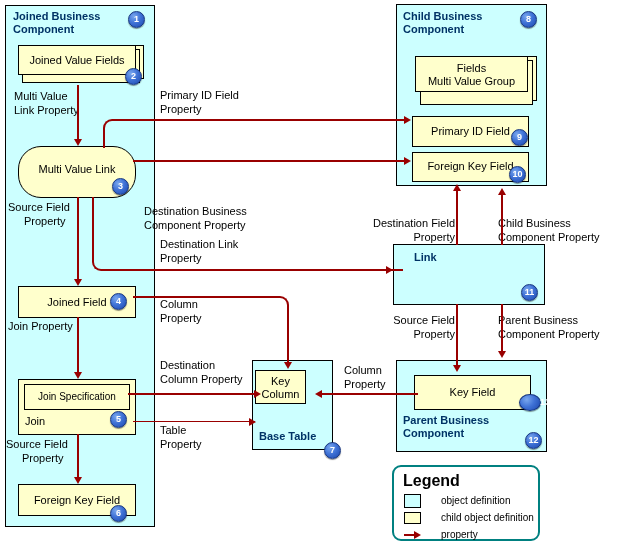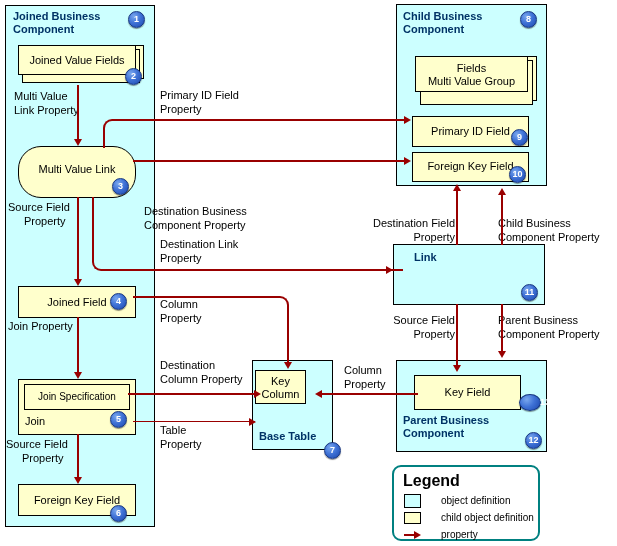--- a/index.html
+++ b/index.html
@@ -217,21 +217,21 @@
   <div class="abs child" style="left:255px;top:370px;width:51px;height:34px;">
     <div class="boxlbl2" style="margin-top:4px;">
       <div>Key</div>
       <div>Column</div>
     </div>
   </div>
   <div class="abs ttl" style="left:259px;top:430px;">Base Table</div>
   <div class="abs badge" style="left:324px;top:442px;">7</div>
 
   <div class="abs container" style="left:396px;top:360px;width:151px;height:92px;"></div>
-  <div class="abs child" style="left:414px;top:375px;width:107px;height:35px;">
+  <div class="abs child" style="left:414px;top:375px;width:117px;height:35px;">
     <div class="boxlbl" style="margin-top:9px;">Key Field</div>
   </div>
   <div class="abs badge" style="left:519px;top:394px;padding-left:20px;">13</div>
   <div class="abs ttl" style="left:403px;top:414px;width:120px;">
     <div>Parent Business</div>
     <div>Component</div>
   </div>
   <div class="abs badge" style="left:525px;top:432px;">12</div>
 
   <div class="abs lbl" style="left:160px;top:88px;">

